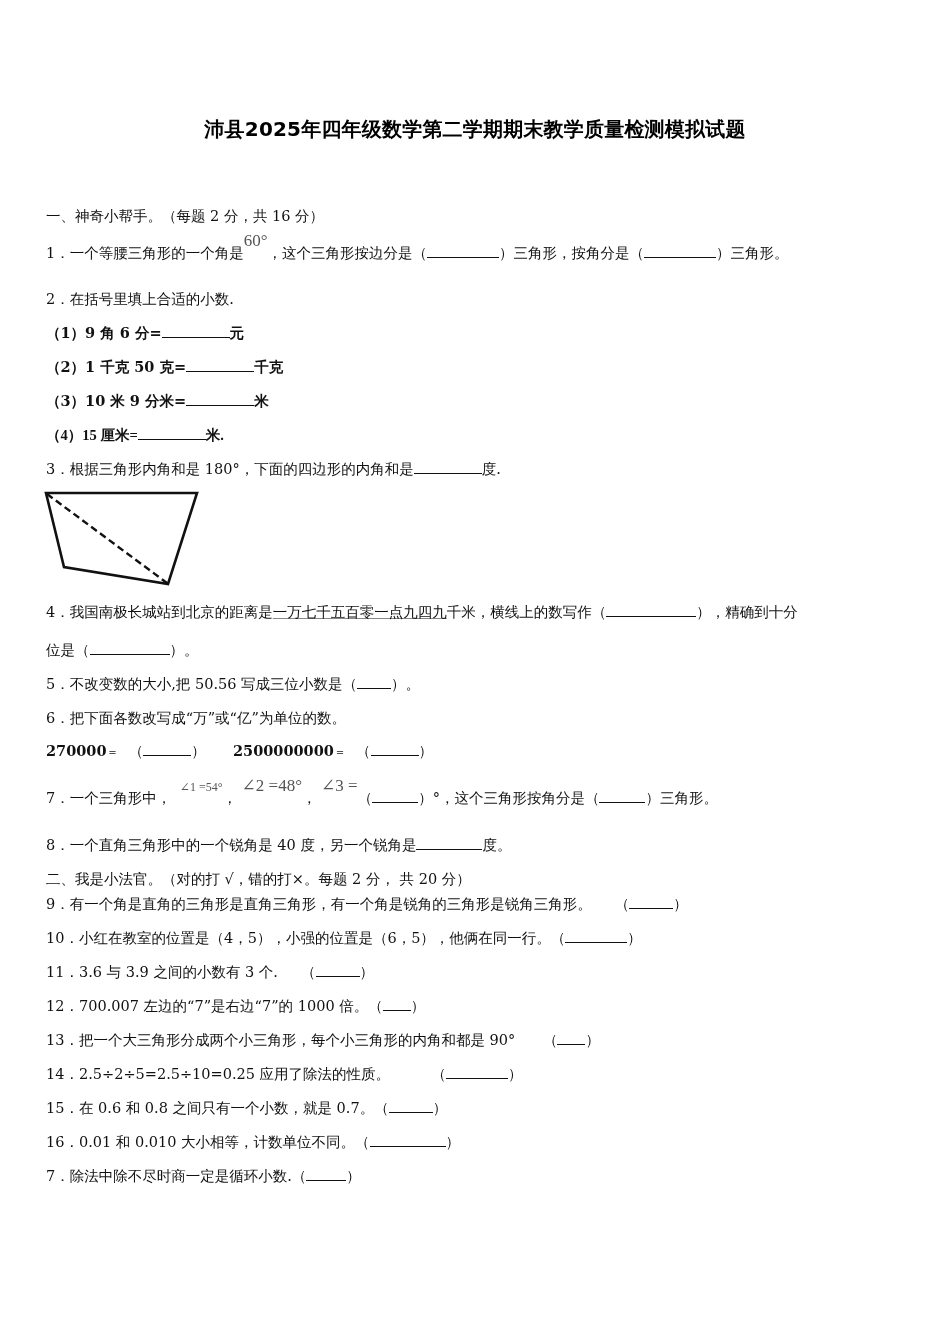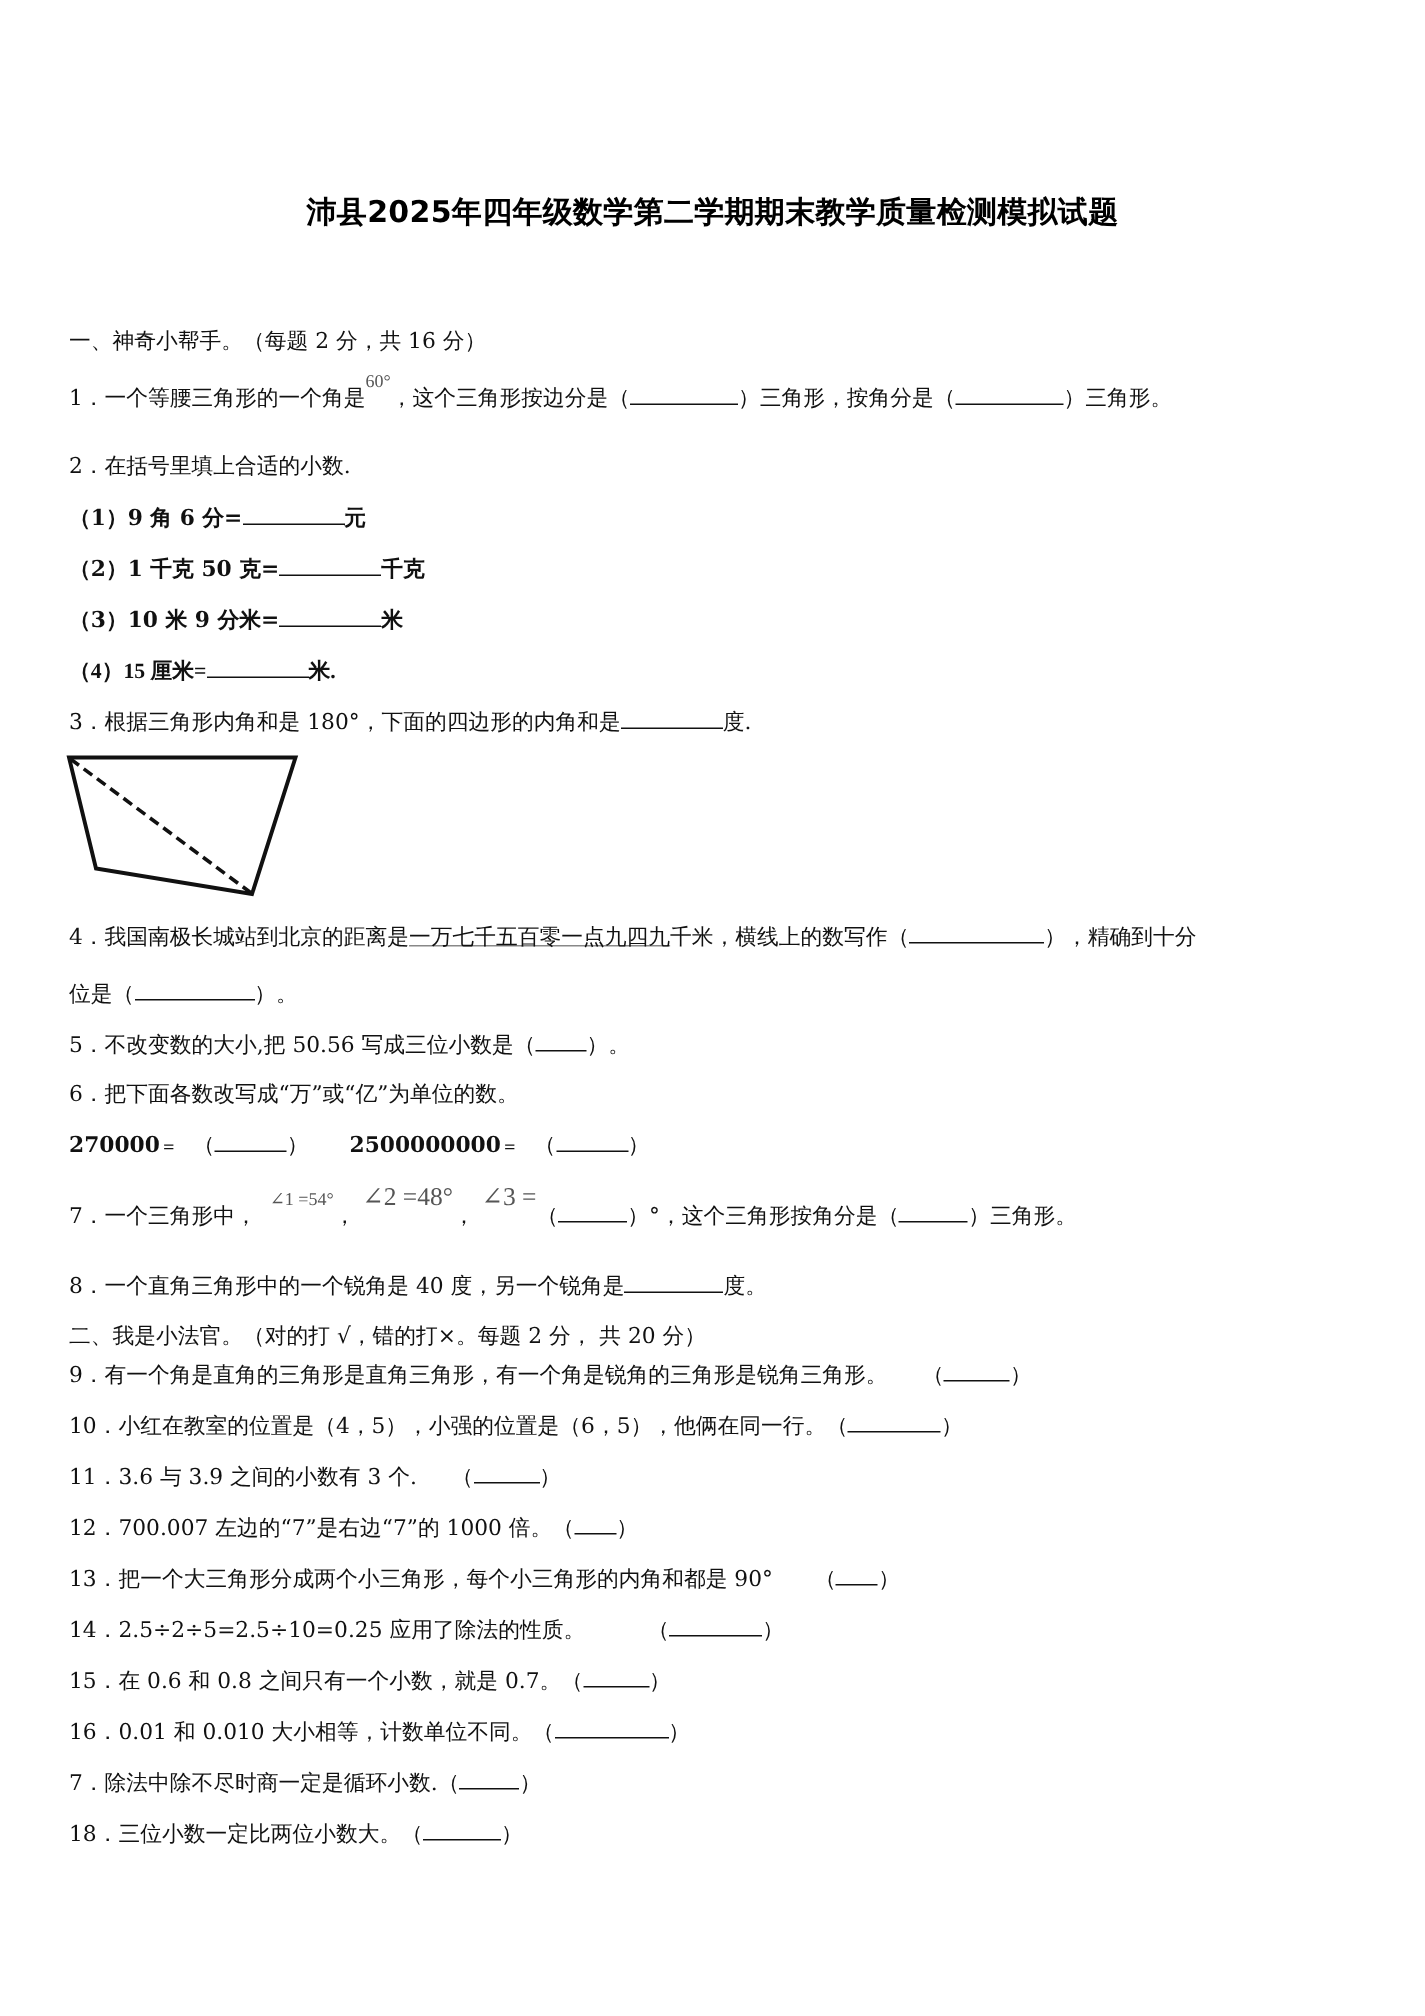--- a/index.html
+++ b/index.html
@@ -1,34 +1,34 @@
 <!DOCTYPE html>
 <html><head>
   <meta charset="utf-8">
   <style>
     html, body { margin: 0; padding: 0; background: #ffffff; }
     body {
       width: 950px; height: 1344px; position: relative; overflow: hidden;
       font-family: "DejaVu Serif", "Liberation Serif", serif;
       color: #111111;
     }
-    .page { position: absolute; left: 0; top: 16px; width: 950px; height: 1072px; }
+    .page { position: absolute; left: 0; top: 4px; width: 950px; height: 1072px; }
     .title {
       position: absolute; left: 0; right: 0; top: 112px; text-align: center;
       font-family: "DejaVu Sans", "Liberation Sans", sans-serif;
       font-weight: bold; font-size: 20px; letter-spacing: 0.2px; color: #000;
     }
     .line {
       position: absolute; left: 46px; font-size: 14.5px; white-space: nowrap;
       line-height: 20px; color: #111;
     }
     .b { font-weight: bold; }
     .blank { display: inline-block; border-bottom: 1px solid #111; height: 14px; vertical-align: baseline; }
     .math { font-family: "Liberation Serif", "DejaVu Serif", serif; color: #555; font-weight: normal; }
-    .sup-math { position: relative; top: -12px; font-size: 12px; }
+    .sup-math { position: relative; top: -12px; font-size: 17px; }
     .underline-grey { text-decoration: underline; text-decoration-color: #888; }
     .sub { position: absolute; font-size: 14.5px; white-space: nowrap; line-height: 20px; }
     svg.figure { position: absolute; left: 44px; top: 486px; }
   </style>
 </head>
 <body>
 
 <div class="page">
 
   <div class="title">沛县2025年四年级数学第二学期期末教学质量检测模拟试题</div>
@@ -113,17 +113,14 @@
   </div>
   <div class="line" style="top:1094px;">
     <span>15．在 0.6 和 0.8 之间只有一个小数，就是 0.7。</span><span>（</span><span class="blank" style="width:44px;"></span><span>）</span>
   </div>
   <div class="line" style="top:1128px;">
     <span>16．0.01 和 0.010 大小相等，计数单位不同。</span><span>（</span><span class="blank" style="width:76px;"></span><span>）</span>
   </div>
   <div class="line" style="top:1162px;">
     <span>7．除法中除不尽时商一定是循环小数.</span><span>（</span><span class="blank" style="width:40px;"></span><span>）</span>
   </div>
-  <div class="line" style="top:1196px;">
-    <span>18．三位小数一定比两位小数大。</span><span>（</span><span class="blank" style="width:52px;"></span><span>）</span>
-  </div>
 
 </div>
 
 </body></html>

